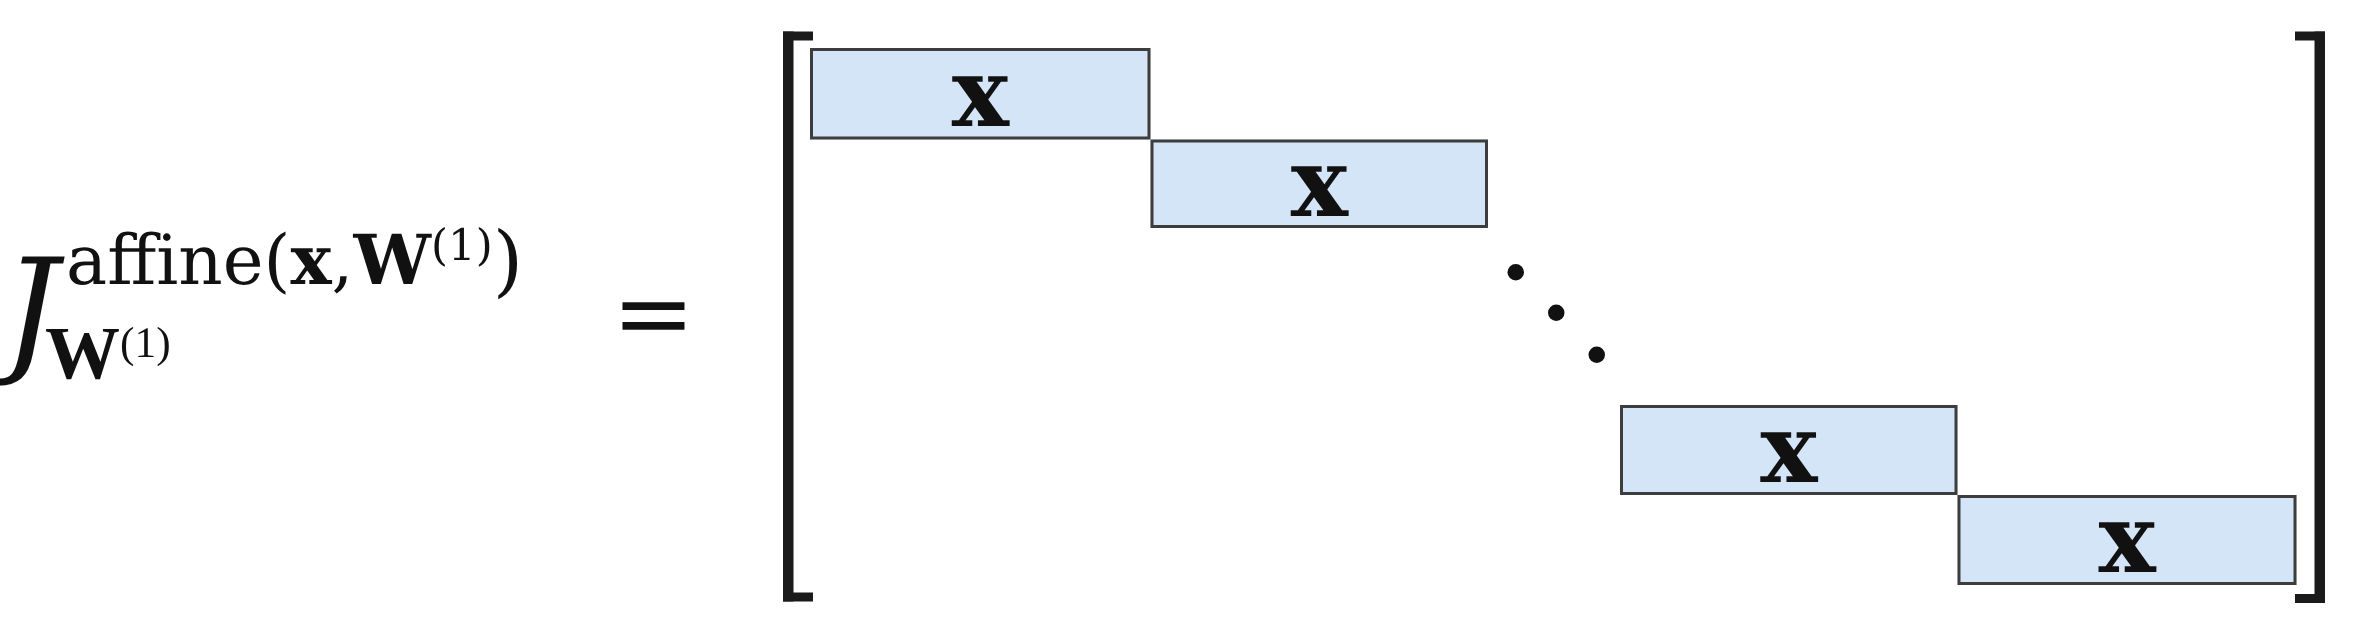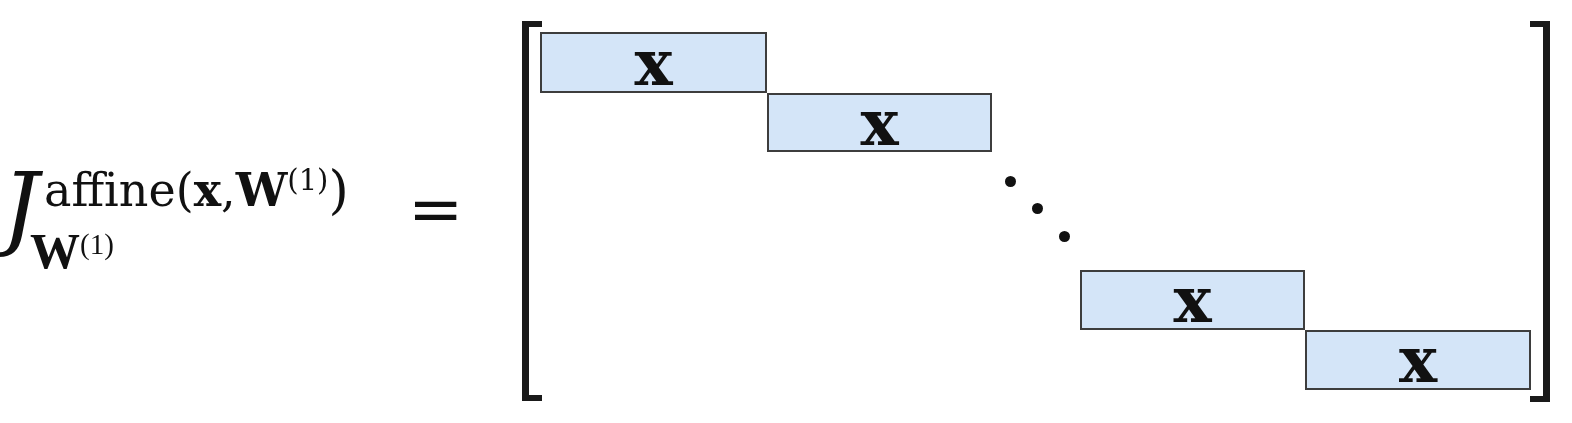--- a/index.html
+++ b/index.html
@@ -12,21 +12,21 @@
     font-family: "DejaVu Serif", serif;
     color: var(--ink, #111111);
   }
 
   
   .lhs { position: absolute; left: 2px; top: 0; }
   .j-base {
     position: absolute; left: 0; top: 161px;
     font-size: 92px; line-height: 1; font-style: italic;
   }
-  .scripts { position: absolute; left: 42px; top: 162px; }
+  .scripts { position: absolute; left: 42px; top: 146px; }
   .sup-line {
     font-size: 46px; line-height: 1; white-space: nowrap;
   }
   .sup-line .bold { font-weight: bold; }
   .inner-sup {
     font-size: 29px; position: relative; top: -16px; line-height: 0;
   }
   .close-paren { font-size: 52px; position: relative; top: 2px; }
   .sub-line {
     font-size: 50px; line-height: 1; font-weight: bold;

